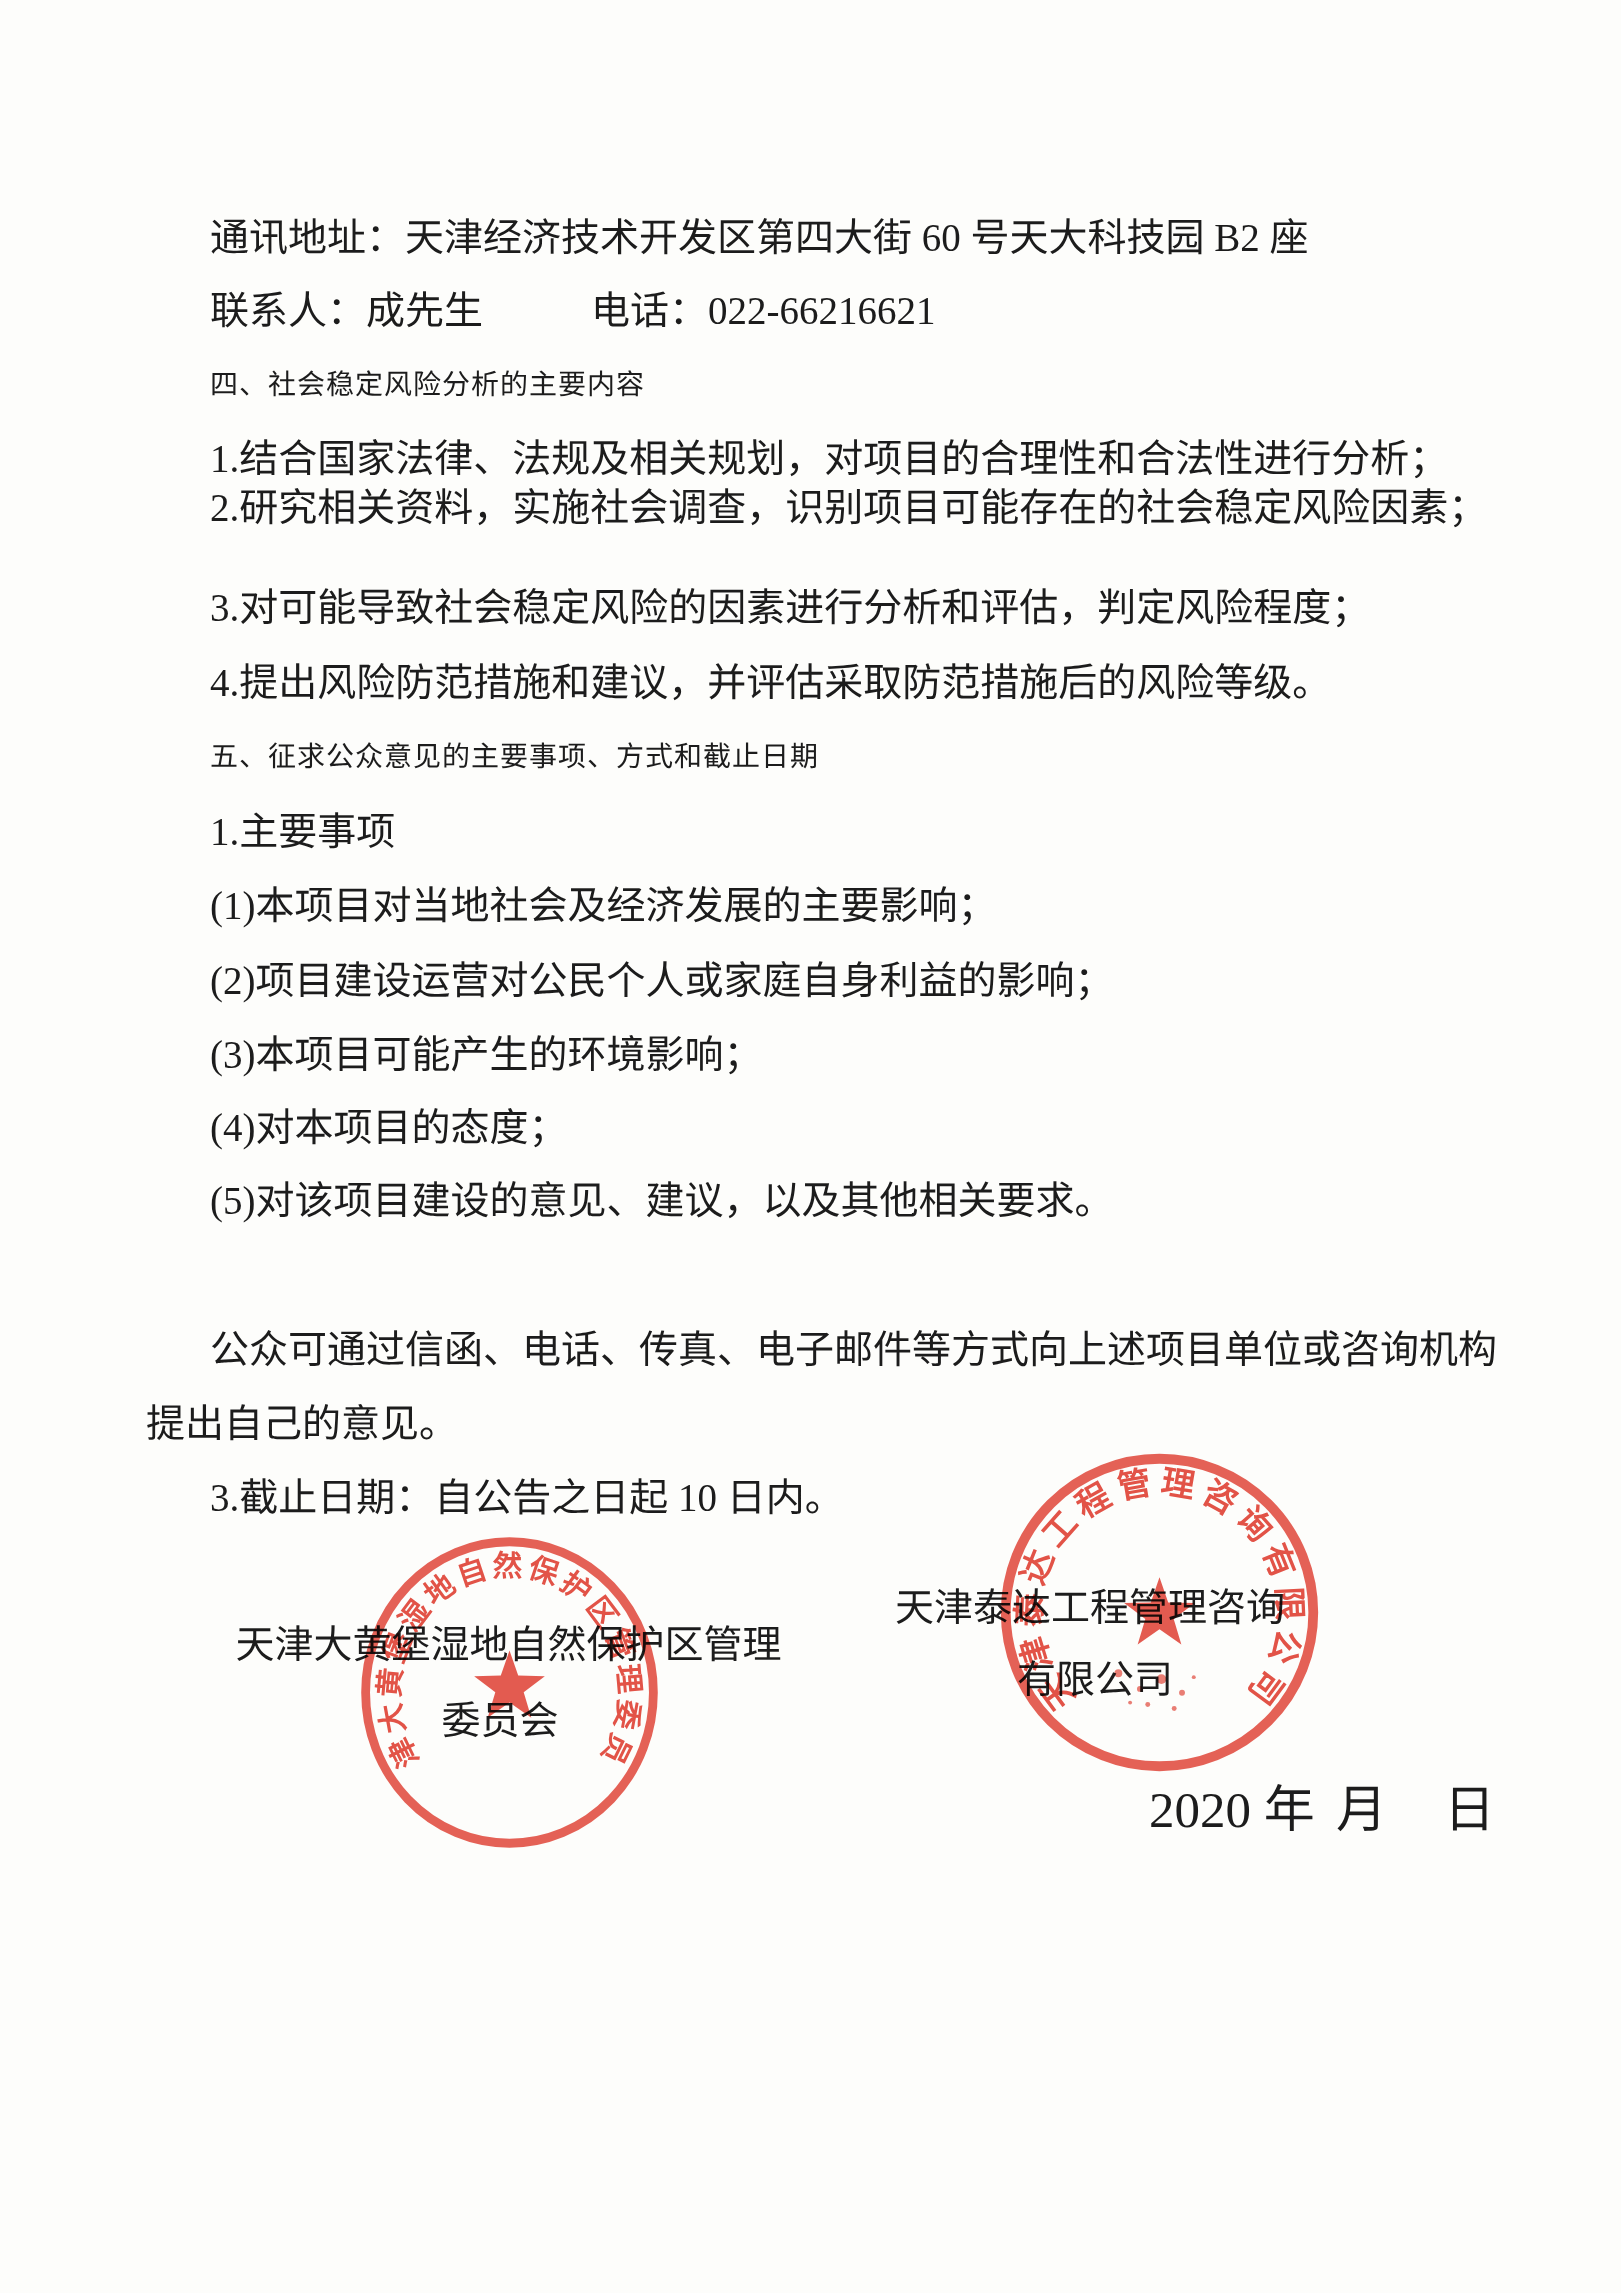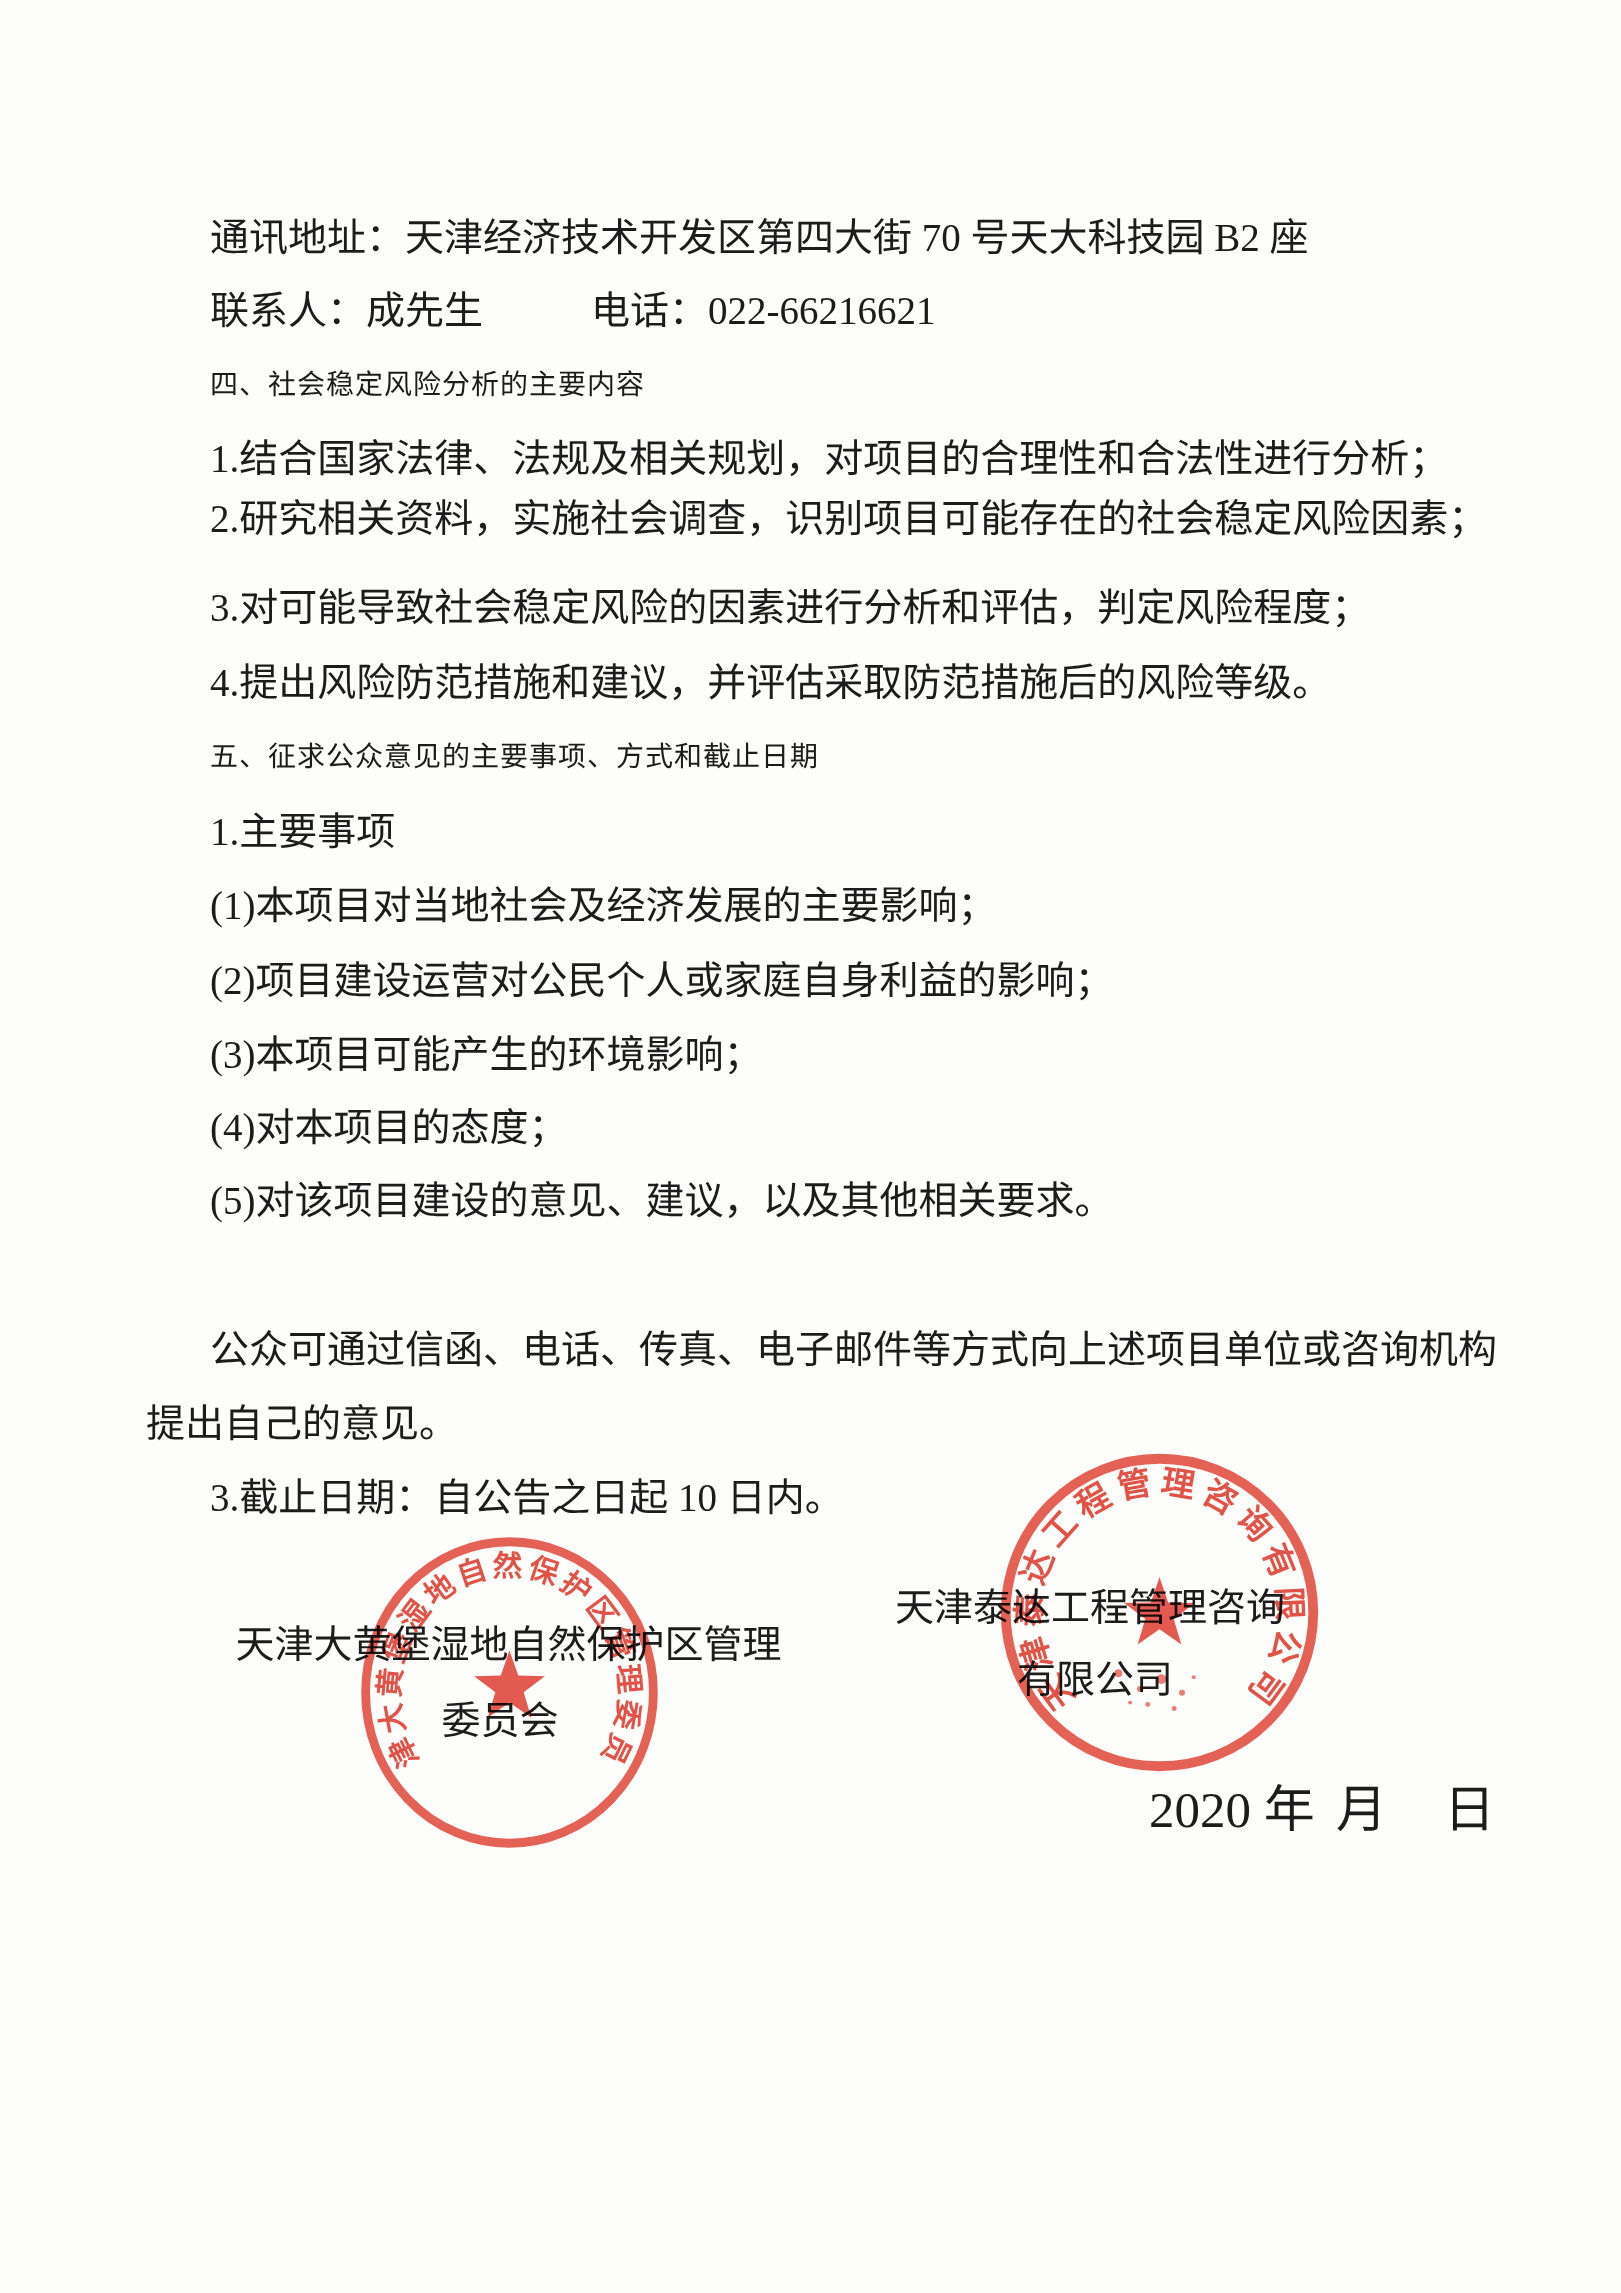--- a/index.html
+++ b/index.html
@@ -13,27 +13,27 @@
   .sig-line{position:absolute;font-size:39px;line-height:55px;text-align:center;}
   .seal{position:absolute;mix-blend-mode:multiply;opacity:.93;}
   .seal text{font-family:"Liberation Serif","DejaVu Serif",serif;font-weight:600;}
   .date-part{position:absolute;font-size:51px;line-height:55px;}
 </style>
 </head>
 <body>
 
 <div class="page">
 
-  <div class="line" style="top:210px">通讯地址：天津经济技术开发区第四大街 70 号天大科技园 B2 座</div>
+  <div class="line" style="top:210px">通讯地址：天津经济技术开发区第四大街 60 号天大科技园 B2 座</div>
   <div class="line" style="top:283px">联系人：成先生</div>
   <div class="line" style="top:283px;left:591px">电话：022-66216621</div>
 
   <div class="line heading" style="top:357px">四、社会稳定风险分析的主要内容</div>
   <div class="line" style="top:431px">1.结合国家法律、法规及相关规划，对项目的合理性和合法性进行分析；</div>
-  <div class="line" style="top:491px">2.研究相关资料，实施社会调查，识别项目可能存在的社会稳定风险因素；</div>
+  <div class="line" style="top:480px">2.研究相关资料，实施社会调查，识别项目可能存在的社会稳定风险因素；</div>
   <div class="line" style="top:580px">3.对可能导致社会稳定风险的因素进行分析和评估，判定风险程度；</div>
   <div class="line" style="top:655px">4.提出风险防范措施和建议，并评估采取防范措施后的风险等级。</div>
 
   <div class="line heading" style="top:729px">五、征求公众意见的主要事项、方式和截止日期</div>
   <div class="line" style="top:804px">1.主要事项</div>
   <div class="line" style="top:878px">(1)本项目对当地社会及经济发展的主要影响；</div>
   <div class="line" style="top:953px">(2)项目建设运营对公民个人或家庭自身利益的影响；</div>
   <div class="line" style="top:1027px">(3)本项目可能产生的环境影响；</div>
   <div class="line" style="top:1100px">(4)对本项目的态度；</div>
   <div class="line" style="top:1173px">(5)对该项目建设的意见、建议，以及其他相关要求。</div>

